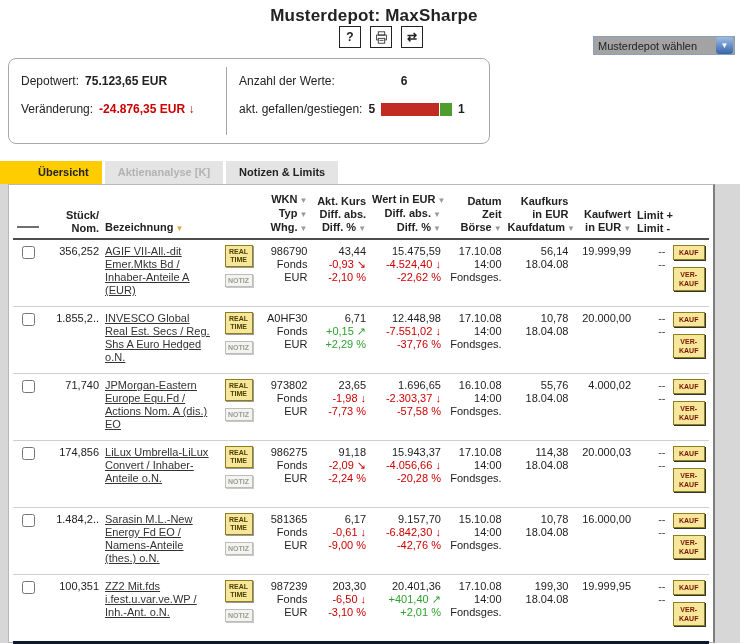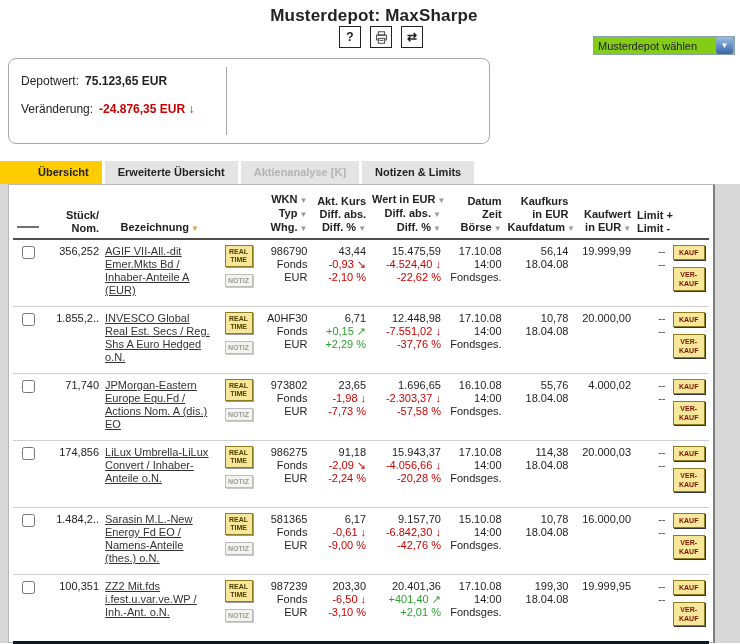--- a/index.html
+++ b/index.html
@@ -8,21 +8,21 @@
 
   
   .titlebar { display:flex; align-items:center; padding:6px 0 2px 8px;flex-direction:column; }
   .page-title { font-size:17px; font-weight:bold; letter-spacing:0.2px; }
   .title-icons { display:flex; margin-left:14px; gap:9px; }
   .icon-btn { width:22px; height:22px; border:1px solid #222; background:#fff;
     display:flex; align-items:center; justify-content:center; font-size:12px;
     font-weight:bold; color:#222; cursor:pointer; }
 
   .depot-select { position:absolute; top:36px; right:5px; width:142px; height:19px;
-    border:1px solid #8aa0b8; background:#84cc16; display:flex; align-items:center; cursor:pointer; }
+    border:1px solid #8aa0b8; background:#a3a3a3; display:flex; align-items:center; cursor:pointer; }
   .depot-select .sel-txt { flex:1; padding:0 4px; white-space:nowrap; }
   .depot-select .sel-btn { width:17px; height:17px; border-radius:3px; margin-right:1px;
     background:linear-gradient(#9dbde6,#3565a8); color:#fff; font-size:8px;
     display:flex; align-items:center; justify-content:center; }
 
   
   .summary { margin:8px 0 0 8px; width:482px; height:86px; border:1px solid #a8a8a8;
     border-radius:8px; display:flex; background:#fff; font-size:12px; }
   .sum-col { padding:15px 10px 10px 12px; display:flex; flex-direction:column; gap:14px; }
   .sum-col.left { width:218px; border-right:1px solid #a8a8a8; margin:8px 0; padding-top:7px; }
@@ -41,21 +41,21 @@
   .tab.disabled { color:#b3b3b3; cursor:default; }
 
   
   .content { background:#d7d7d7; height:459px; padding-top:0; }
   .panel { margin-left:8px; width:707px; height:100%; background:#fff;
     border:1px solid #b8b8b8; border-right:2px solid #7e7e7e; padding:6px 4px 0 4px; }
 
   table { width:696px; border-collapse:collapse; table-layout:fixed; }
   th { vertical-align:bottom; text-align:right; font-size:11px; font-weight:bold;
     padding:2px 3px 3px; border-bottom:2px solid #4d4d4d; line-height:13px; white-space:nowrap; }
-  th.a-l { text-align:center; } th.a-c { text-align:center; }
+  th.a-l { text-align:left; } th.a-c { text-align:center; }
   td { vertical-align:top; text-align:right; padding:5px 3px 8px; line-height:13px;
     border-bottom:1px solid #cfcfcf; white-space:nowrap; }
   tbody tr:last-child td { border-bottom:3px solid #0f172a; }
 
   .col-select{width:30px} .col-qty{width:58px} .col-name{width:114px}
   .col-badges{width:42px} .col-wkn{width:50px} .col-kurs{width:58px}
   .col-wert{width:74px} .col-datum{width:60px} .col-kaufkurs{width:66px}
   .col-kaufwert{width:62px} .col-limit{width:34px} .col-btns{width:40px}
 
   .c-select { text-align:center; } .c-name { text-align:left; white-space:normal;text-decoration:underline; }
@@ -117,25 +117,37 @@
   <div class="sum-col left">
     <div class="sum-row">
       <span class="sum-label">Depotwert:</span>
       <span class="sum-value" style="">75.123,65 EUR</span>
     </div>
     <div class="sum-row">
       <span class="sum-label">Veränderung:</span>
       <span class="sum-value neg">-24.876,35 EUR ↓</span>
     </div>
   </div>
+  <div class="sum-col">
+    <div class="sum-row">
+      <span class="sum-label">Anzahl der Werte:</span>
+      <span class="sum-value" style="margin-left:60px">6</span>
+    </div>
+    <div class="sum-row">
+      <span class="sum-label">akt. gefallen/gestiegen:</span>
+      <span class="bar-num">5</span>
+      <span class="bar-red" id="bar-red" style="width: 58px; background: rgb(194, 43, 34);"></span>
+      <span class="bar-green" id="bar-green" style="width: 12px; background: rgb(79, 158, 45);"></span>
+      <span class="bar-num">1</span>
+    </div>
+  </div>
 </div>
 
 <div class="tabbar">
     <div class="tab active">Übersicht</div>
-    <div class="tab">Erweiterte Übersicht</div>
     <div class="tab disabled">Aktienanalyse [K]</div>
     <div class="tab">Notizen &amp; Limits</div>
   </div>
 
 <div class="content">
   <div class="panel">
     <table>
       <thead>
           <tr>
             <th class="col-select a-c"><span class="header-dash"></span></th>

